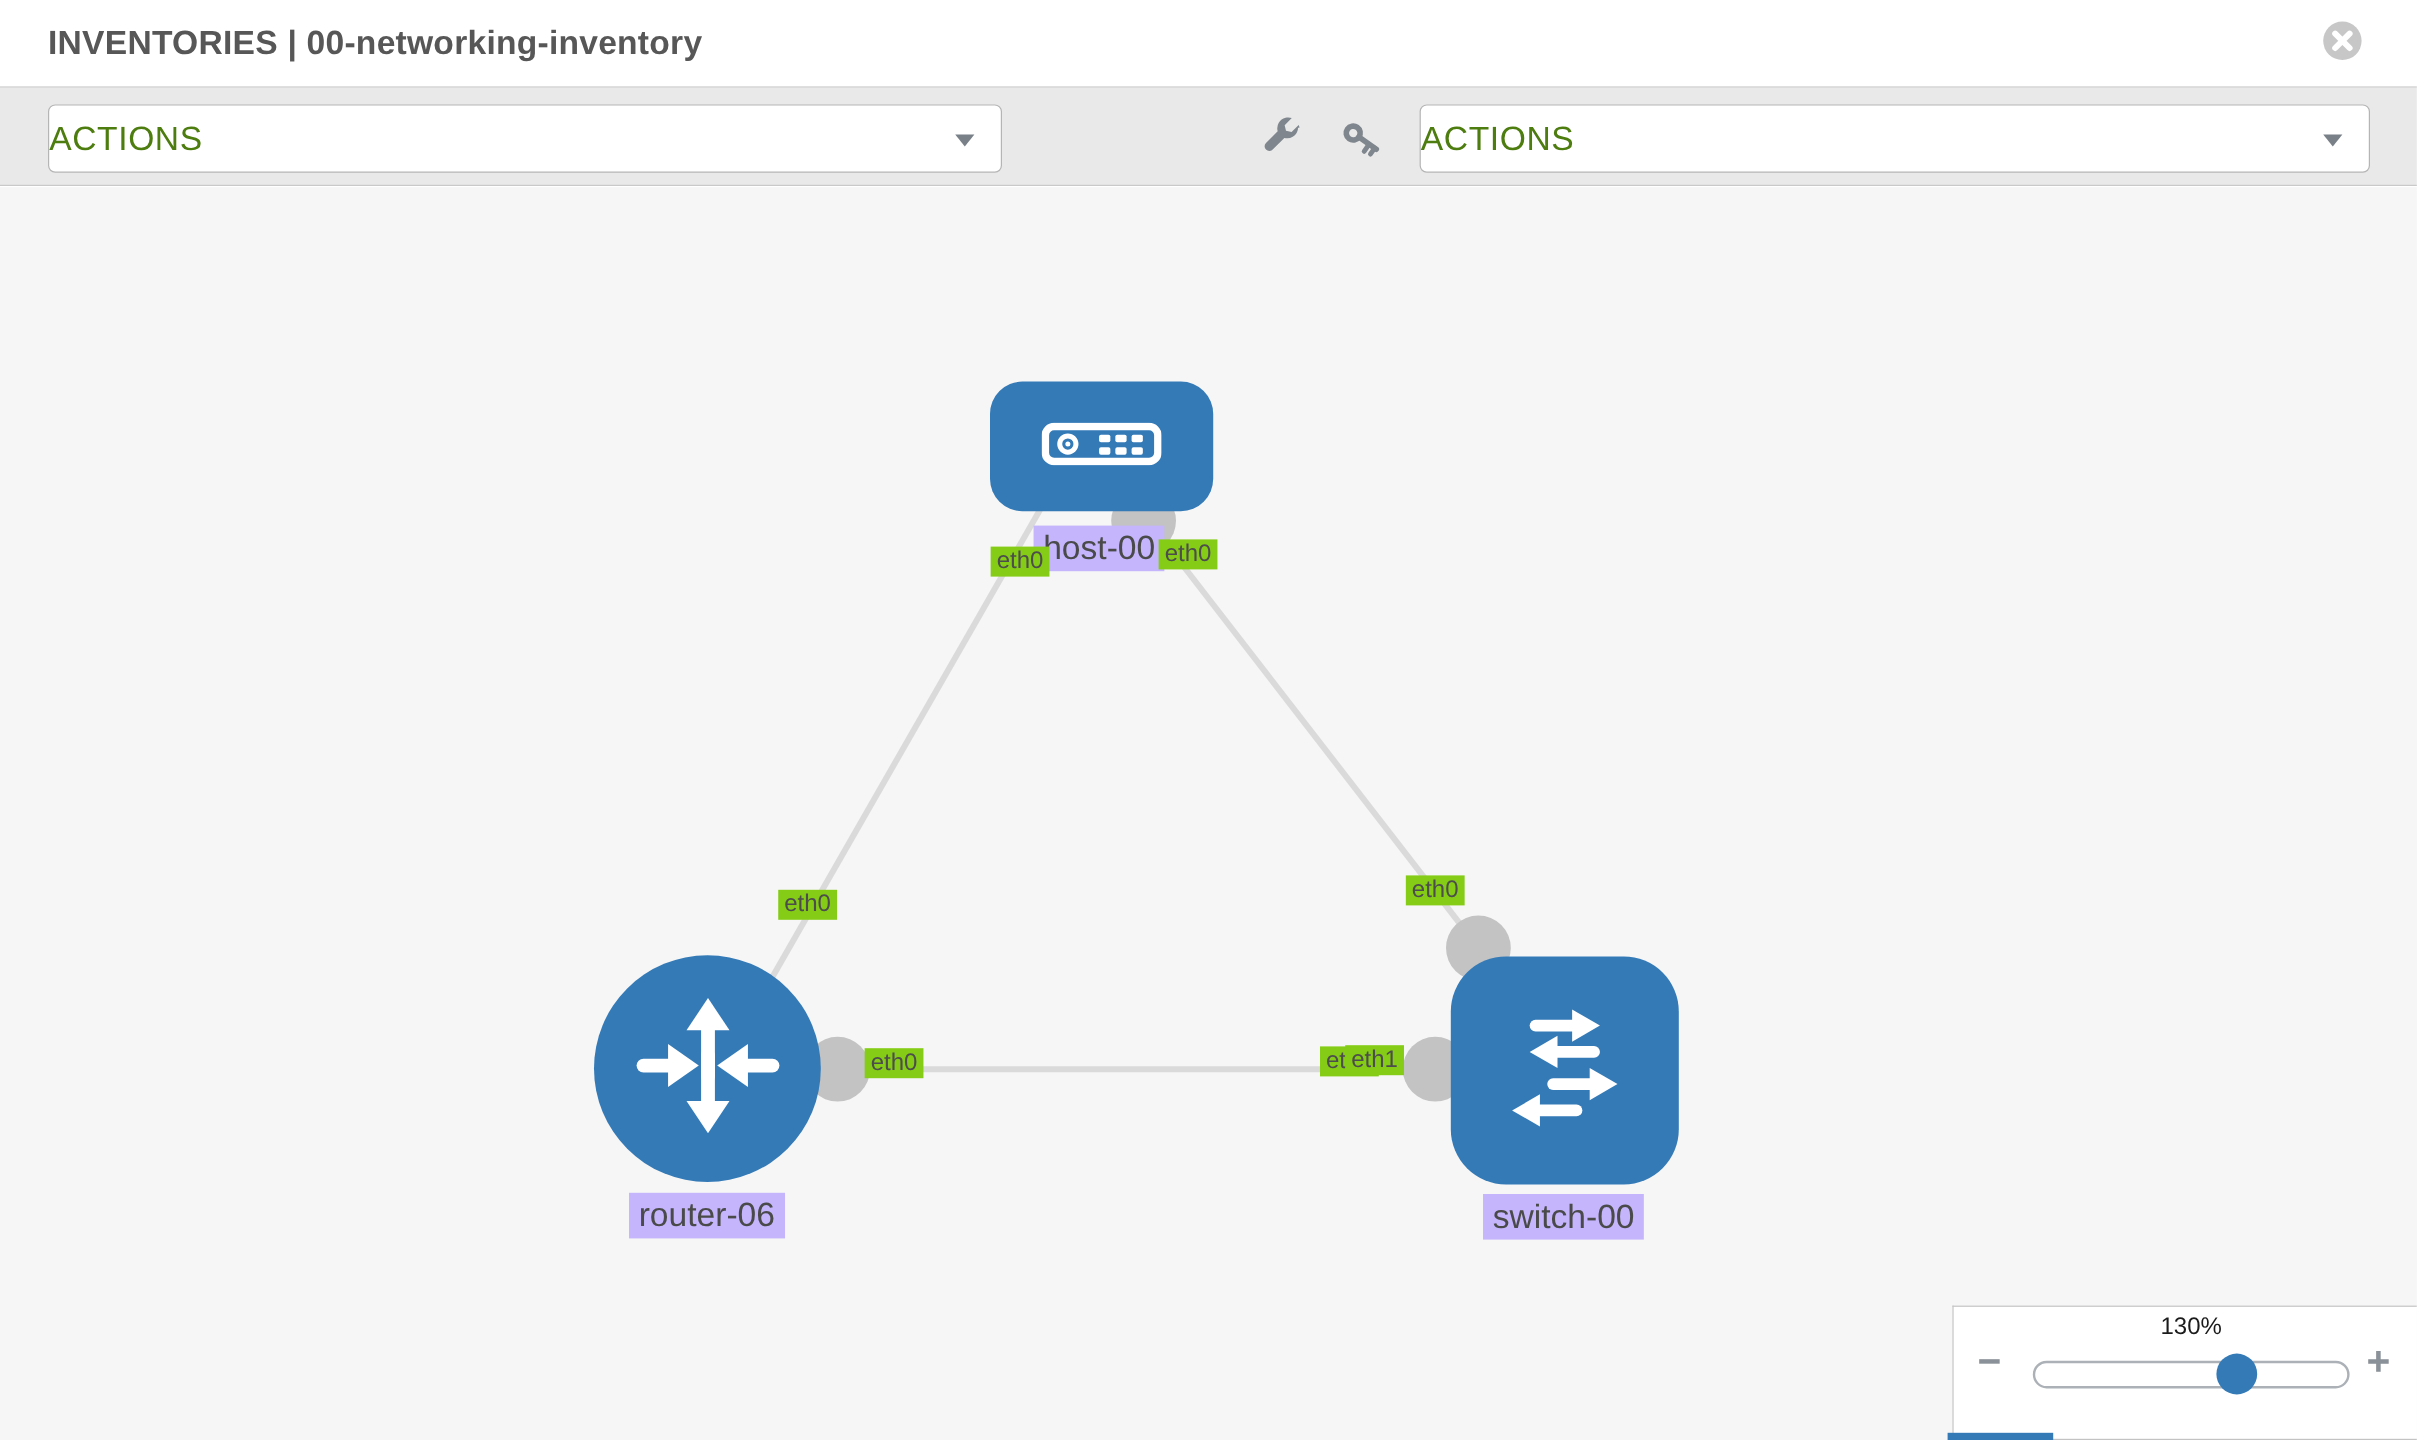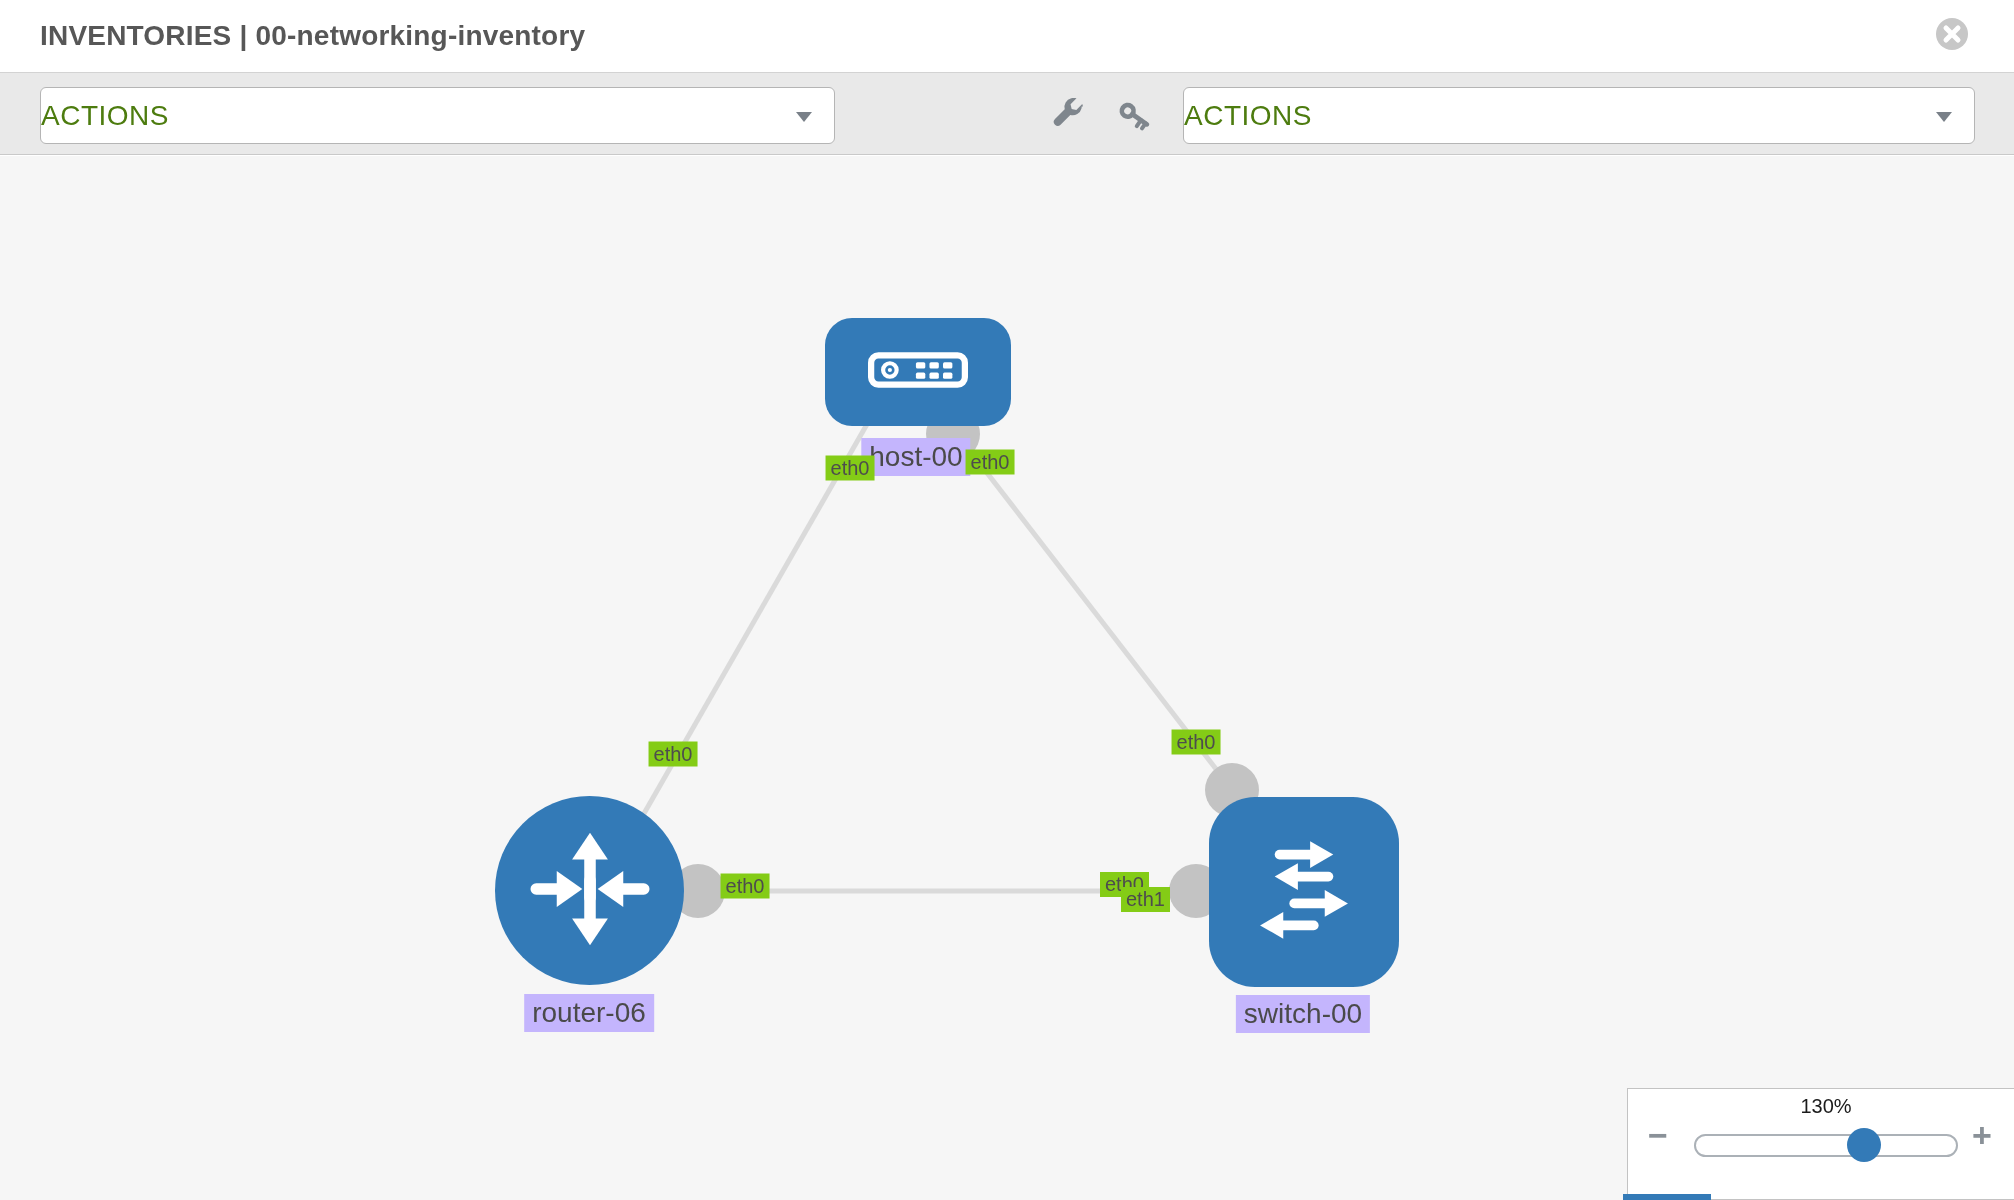--- a/index.html
+++ b/index.html
@@ -72,21 +72,21 @@
   .iface-label {
     position:absolute; z-index:3; background:#84cc16; color:#4d4d4d;
     font-size:20px; padding:1px 5px; white-space:nowrap;
   }
   .if-c { transform:translate(-50%,-50%); }
   .if-0 { left:850px;  top:312px; }
   .if-1 { left:990px;  top:306px; }
   .if-2 { left:673px;  top:598px; }
   .if-3 { left:745px;  top:730px; }
   .if-4 { left:1100px; top:716px; transform:none; }
-  .if-5 { left:1121px; top:731px; transform:none; z-index:4; }
+  .if-5 { left:1121px; top:715px; transform:none; z-index:4; }
   .if-6 { left:1196px; top:586px; }
 
   
   .zoom-panel {
     position:absolute; left:1627px; top:932px; width:408px; height:112px;
     background:#ffffff; border:1px solid #c3c3c3; border-right:none; z-index:5;
   }
   .zoom-level {
     position:absolute; left:66px; top:6px; width:264px; text-align:center;
     font-size:20px; color:#1b1b1b;

